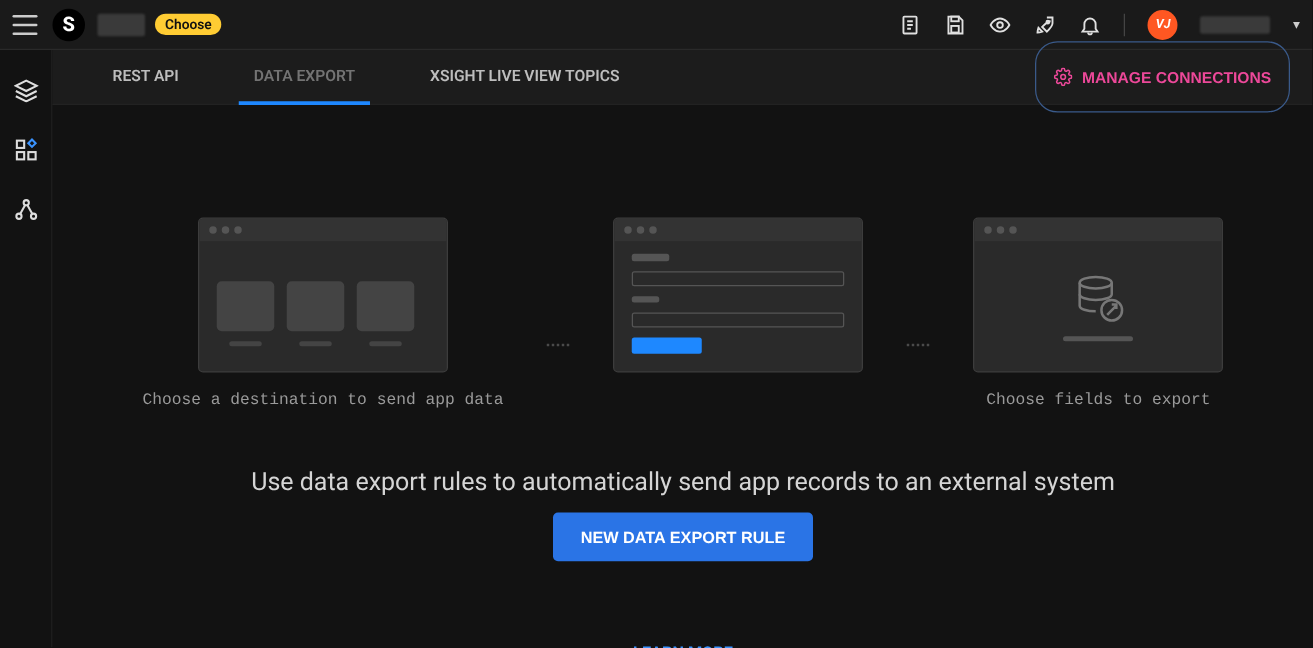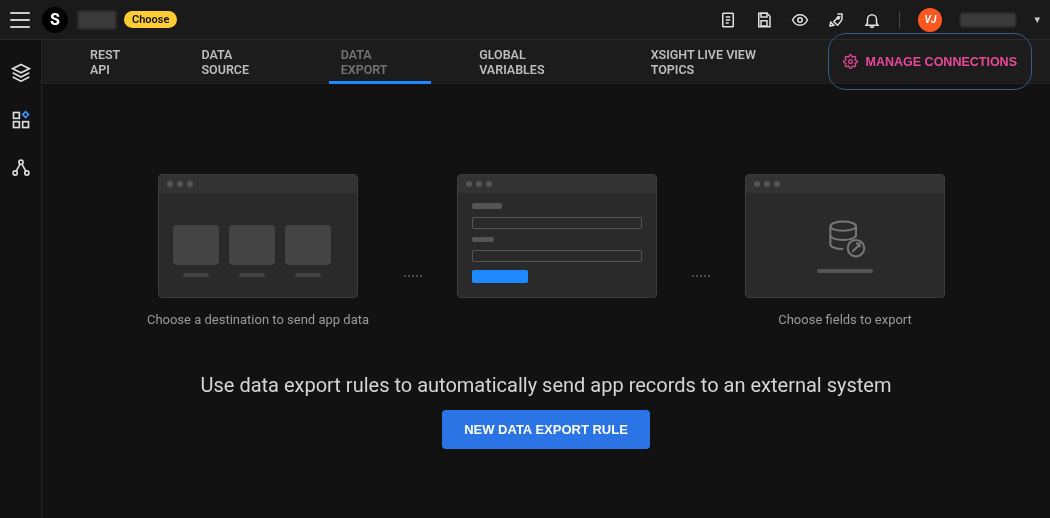--- a/index.html
+++ b/index.html
@@ -94,21 +94,21 @@
     cursor: pointer; background: transparent;
   }
   .manage-btn svg { width: 15px; height: 15px; }
 
   
   .content {
     flex: 1; overflow: auto;
     display: flex; flex-direction: column; align-items: center;
     padding-top: 90px;
   }
-  .cards-row { display: flex; align-items: flex-start; gap: 35px; margin-bottom: 46px; position: relative; }
+  .cards-row { display: flex; align-items: flex-start; gap: 35px; margin-bottom: 46px; position: relative; font-family: Liberation Mono, monospace; }
   .card-col { display: flex; flex-direction: column; align-items: center; }
   .mockwin {
     width: 200px; height: 124px; background: #2a2a2a; border: 1px solid #3c3c3c;
     border-radius: 4px; overflow: hidden;
   }
   .mockwin-bar { height: 18px; background: #333; display: flex; align-items: center; padding-left: 8px; gap: 4px; }
   .mockwin-bar .dot { width: 6px; height: 6px; border-radius: 50%; background: #555; }
   .mock-body { padding: 10px 14px; height: calc(100% - 18px); }
   
   .tile-row { display: flex; gap: 10px; margin-top: 22px; }
@@ -220,23 +220,21 @@
           <path d="M11 7.3 6 16"></path>
           <path d="M13 7.3 18 16"></path>
         </svg>
     </div>
   </div>
 
   <div class="main">
     <div class="tabbar">
       <div class="tabs">
         <div class="tab">REST API</div>
-        <div class="tab">DATA SOURCE</div>
         <div class="tab active">DATA EXPORT</div>
-        <div class="tab">GLOBAL VARIABLES</div>
         <div class="tab">XSIGHT LIVE VIEW TOPICS</div>
       </div>
       <button class="manage-btn">
         <svg viewBox="0 0 24 24" fill="none" stroke="currentColor" stroke-width="2">
             <circle cx="12" cy="12" r="3"></circle>
             <path d="M19.4 15a1.7 1.7 0 0 0 .34 1.87l.06.06a2 2 0 1 1-2.83 2.83l-.06-.06a1.7 1.7 0 0 0-1.87-.34 1.7 1.7 0 0 0-1 1.55V21a2 2 0 1 1-4 0v-.09a1.7 1.7 0 0 0-1-1.55 1.7 1.7 0 0 0-1.87.34l-.06.06a2 2 0 1 1-2.83-2.83l.06-.06a1.7 1.7 0 0 0 .34-1.87 1.7 1.7 0 0 0-1.55-1H3a2 2 0 1 1 0-4h.09a1.7 1.7 0 0 0 1.55-1 1.7 1.7 0 0 0-.34-1.87l-.06-.06a2 2 0 1 1 2.83-2.83l.06.06a1.7 1.7 0 0 0 1.87.34H9a1.7 1.7 0 0 0 1-1.55V3a2 2 0 1 1 4 0v.09a1.7 1.7 0 0 0 1 1.55 1.7 1.7 0 0 0 1.87-.34l.06-.06a2 2 0 1 1 2.83 2.83l-.06.06a1.7 1.7 0 0 0-.34 1.87V9a1.7 1.7 0 0 0 1.55 1H21a2 2 0 1 1 0 4h-.09a1.7 1.7 0 0 0-1.55 1z"></path>
           </svg>
         <span>MANAGE CONNECTIONS</span>
       </button>
     </div>

